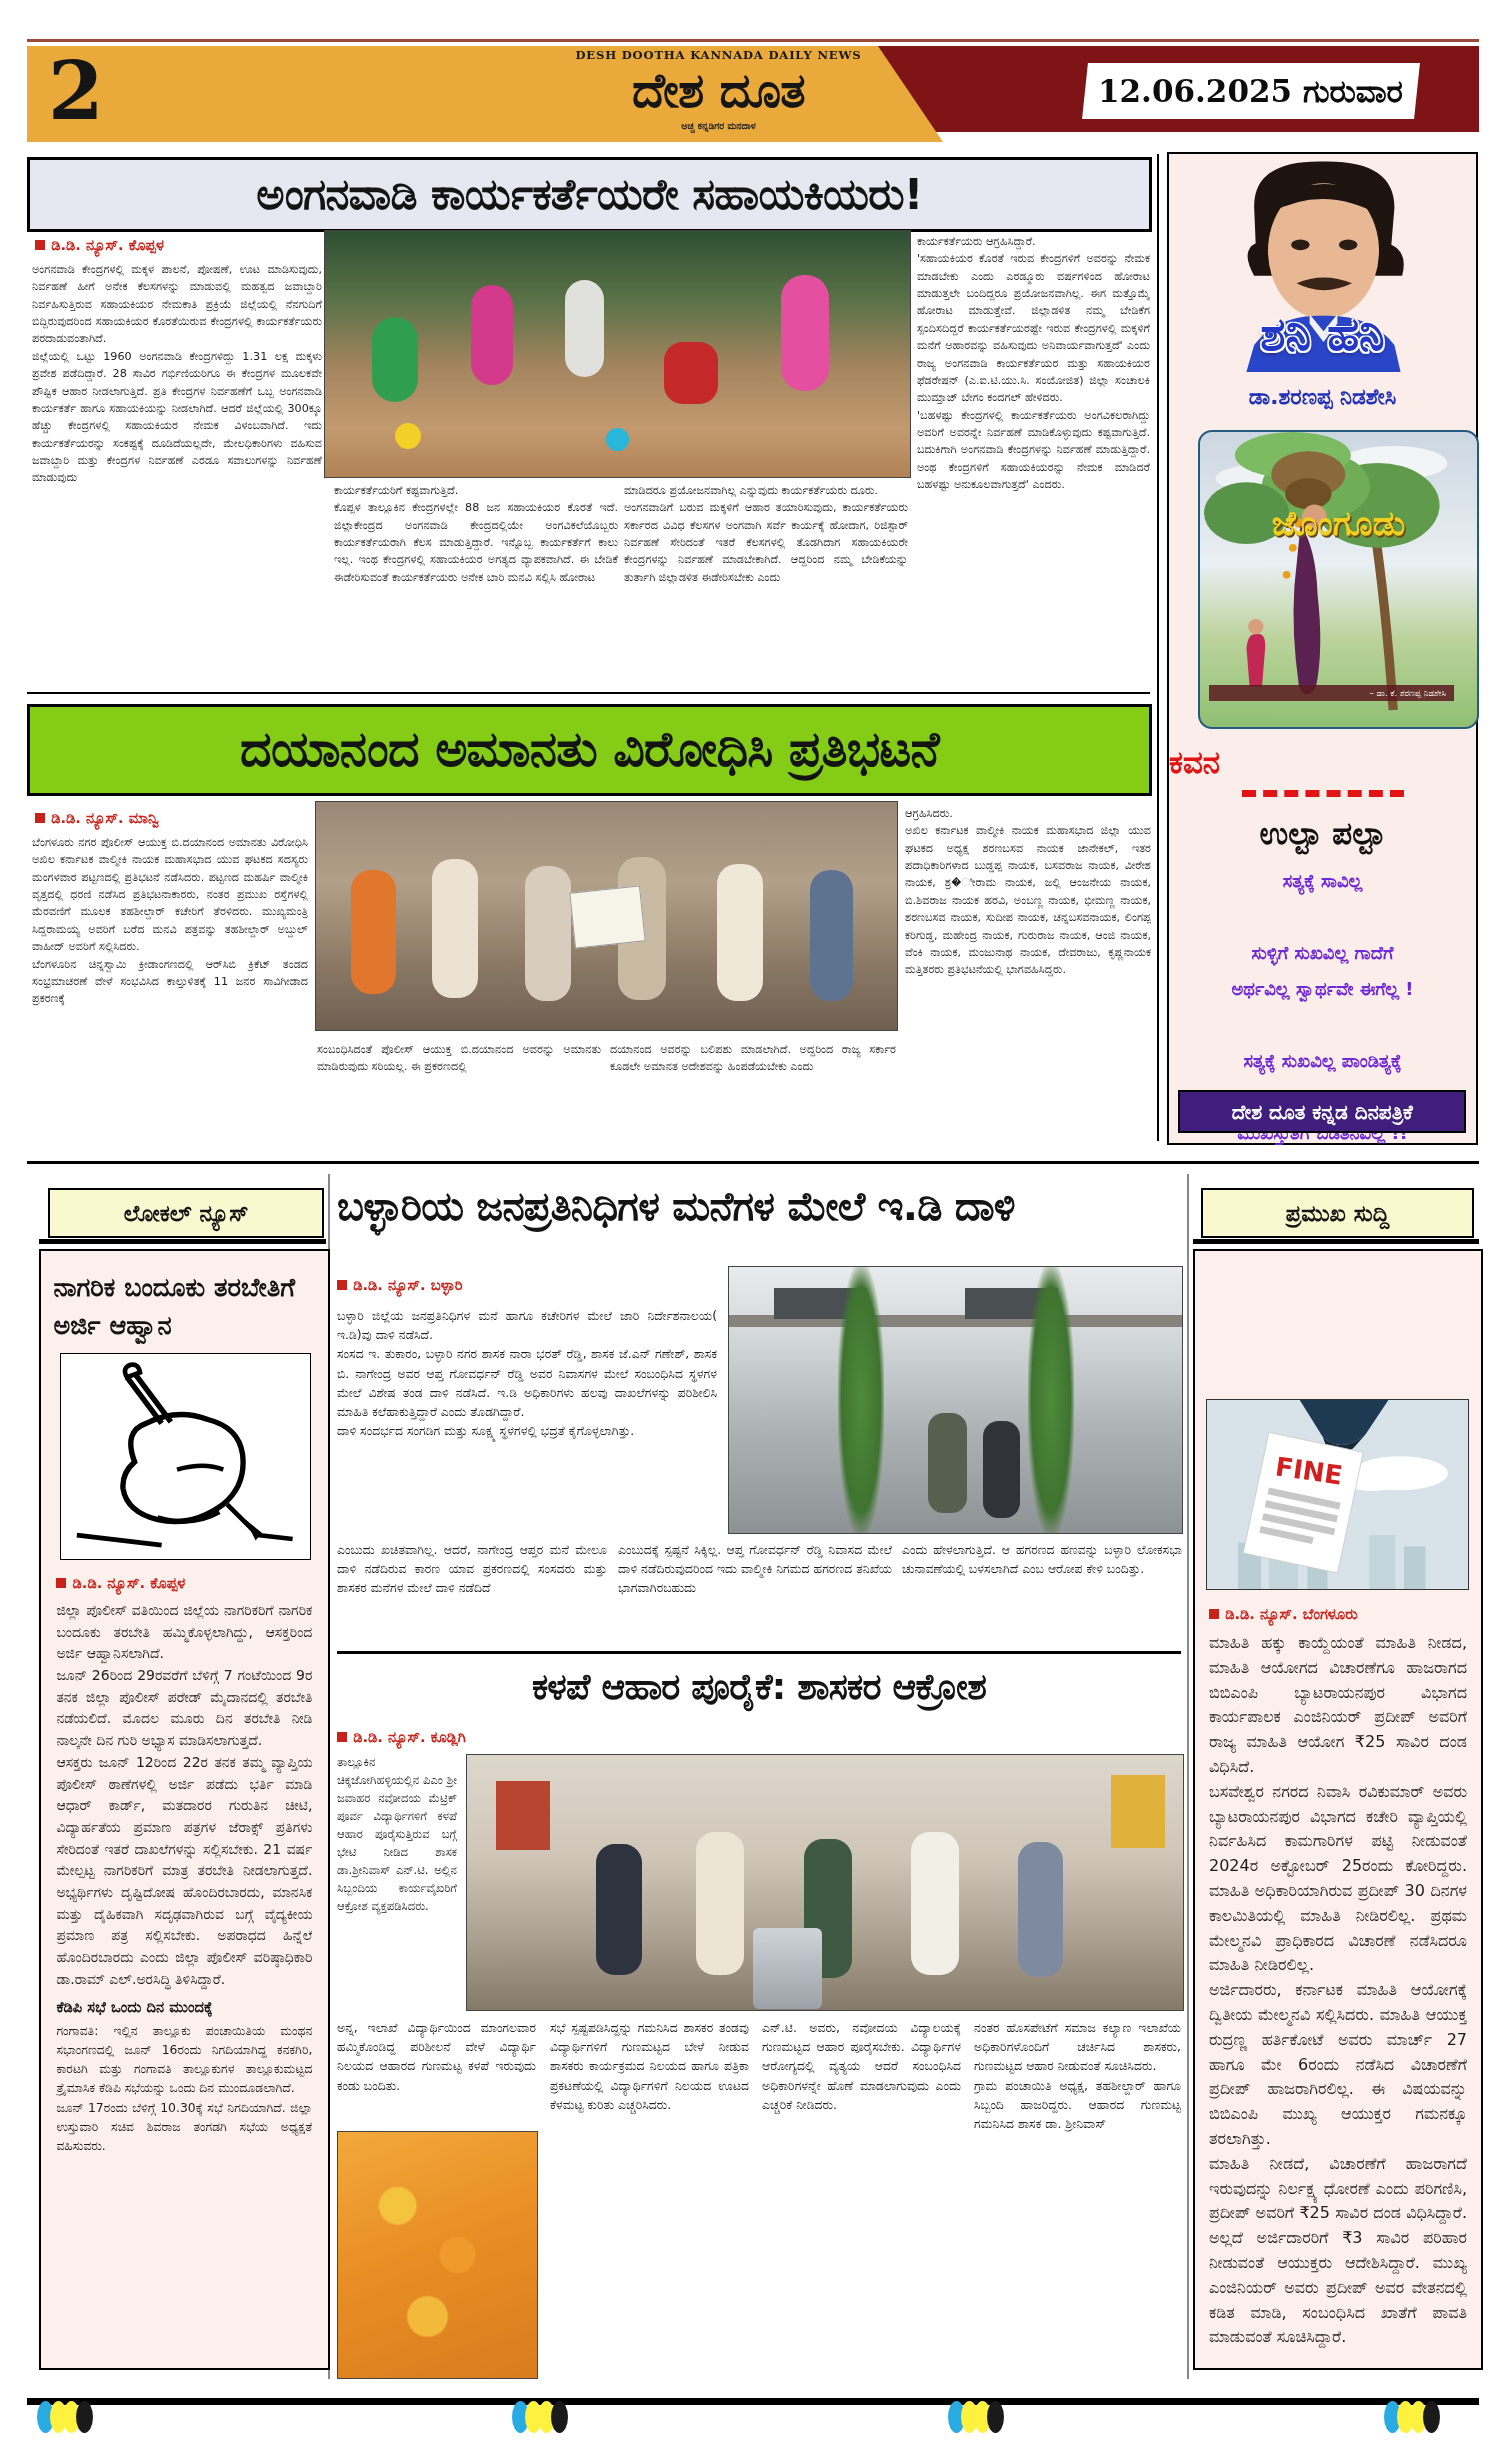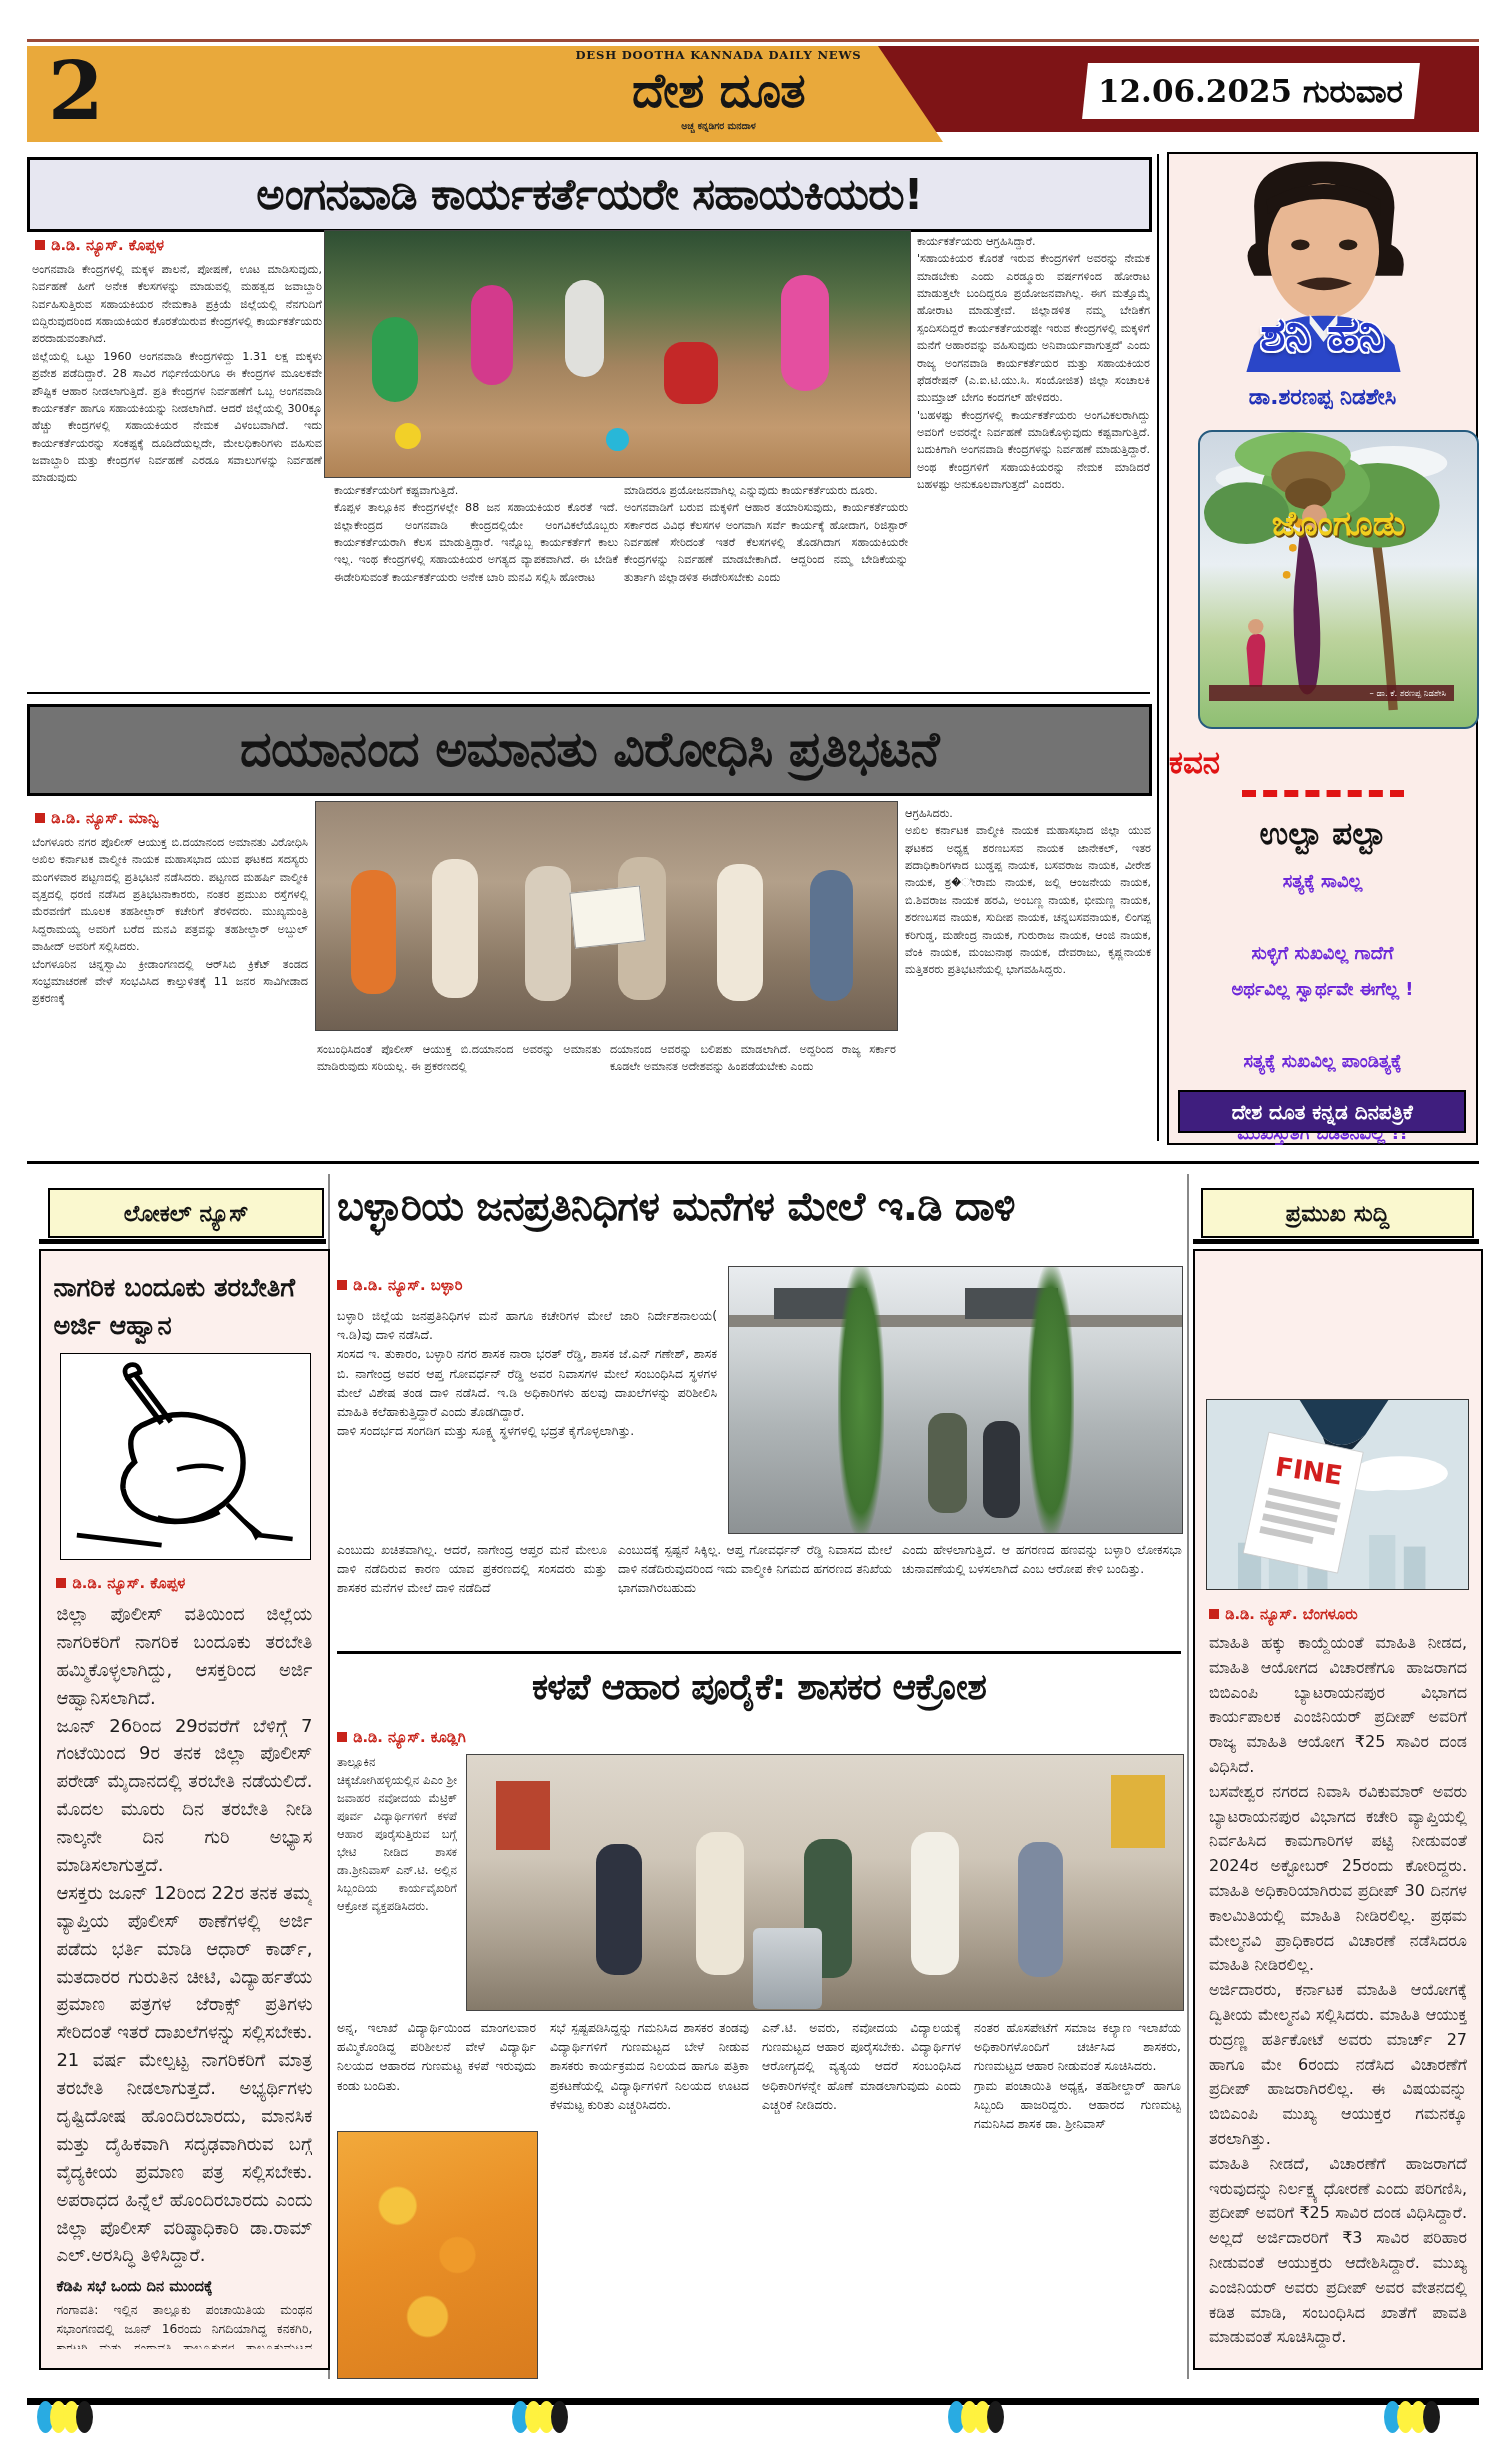--- a/index.html
+++ b/index.html
@@ -88,21 +88,21 @@
 ಕೊಪ್ಪಳ ತಾಲ್ಲೂಕಿನ ಕೇಂದ್ರಗಳಲ್ಲೇ 88 ಜನ ಸಹಾಯಕಿಯರ ಕೊರತೆ ಇದೆ. ಜಿಲ್ಲಾಕೇಂದ್ರದ ಅಂಗನವಾಡಿ ಕೇಂದ್ರದಲ್ಲಿಯೇ ಅಂಗವಿಕಲೆಯೊಬ್ಬರು ಕಾರ್ಯಕರ್ತೆಯರಾಗಿ ಕೆಲಸ ಮಾಡುತ್ತಿದ್ದಾರೆ. ಇನ್ನೊಬ್ಬ ಕಾರ್ಯಕರ್ತೆಗೆ ಕಾಲು ಇಲ್ಲ. ಇಂಥ ಕೇಂದ್ರಗಳಲ್ಲಿ ಸಹಾಯಕಿಯರ ಅಗತ್ಯದ ವ್ಯಾಪಕವಾಗಿದೆ. ಈ ಬೇಡಿಕೆ ಈಡೇರಿಸುವಂತೆ ಕಾರ್ಯಕರ್ತೆಯರು ಅನೇಕ ಬಾರಿ ಮನವಿ ಸಲ್ಲಿಸಿ ಹೋರಾಟ</div>
   <div class="abs jtext" style="left:624px;top:482px;width:284px;height:205px;">ಮಾಡಿದರೂ ಪ್ರಯೋಜನವಾಗಿಲ್ಲ ಎನ್ನುವುದು ಕಾರ್ಯಕರ್ತೆಯರು ದೂರು.
 ಅಂಗನವಾಡಿಗೆ ಬರುವ ಮಕ್ಕಳಿಗೆ ಆಹಾರ ತಯಾರಿಸುವುದು, ಕಾರ್ಯಕರ್ತೆಯರು ಸರ್ಕಾರದ ವಿವಿಧ ಕೆಲಸಗಳ ಅಂಗವಾಗಿ ಸರ್ವೆ ಕಾರ್ಯಕ್ಕೆ ಹೋದಾಗ, ರಿಜಿಸ್ಟಾರ್ ನಿರ್ವಹಣೆ ಸೇರಿದಂತೆ ಇತರೆ ಕೆಲಸಗಳಲ್ಲಿ ತೊಡಗಿದಾಗ ಸಹಾಯಕಿಯರೇ ಕೇಂದ್ರಗಳನ್ನು ನಿರ್ವಹಣೆ ಮಾಡಬೇಕಾಗಿದೆ. ಆದ್ದರಿಂದ ನಮ್ಮ ಬೇಡಿಕೆಯನ್ನು ತುರ್ತಾಗಿ ಜಿಲ್ಲಾಡಳಿತ ಈಡೇರಿಸಬೇಕು ಎಂದು</div>
   <div class="abs jtext" style="left:917px;top:233px;width:233px;height:454px;">ಕಾರ್ಯಕರ್ತೆಯರು ಆಗ್ರಹಿಸಿದ್ದಾರೆ.
 'ಸಹಾಯಕಿಯರ ಕೊರತೆ ಇರುವ ಕೇಂದ್ರಗಳಿಗೆ ಅವರನ್ನು ನೇಮಕ ಮಾಡಬೇಕು ಎಂದು ಎರಡ್ಮೂರು ವರ್ಷಗಳಿಂದ ಹೋರಾಟ ಮಾಡುತ್ತಲೇ ಬಂದಿದ್ದರೂ ಪ್ರಯೋಜನವಾಗಿಲ್ಲ. ಈಗ ಮತ್ತೊಮ್ಮೆ ಹೋರಾಟ ಮಾಡುತ್ತೇವೆ. ಜಿಲ್ಲಾಡಳಿತ ನಮ್ಮ ಬೇಡಿಕೆಗ ಸ್ಪಂದಿಸದಿದ್ದರೆ ಕಾರ್ಯಕರ್ತೆಯರಷ್ಟೇ ಇರುವ ಕೇಂದ್ರಗಳಲ್ಲಿ ಮಕ್ಕಳಿಗೆ ಮನೆಗೆ ಅಹಾರವನ್ನು ವಹಿಸುವುದು ಅನಿವಾರ್ಯವಾಗುತ್ತದೆ' ಎಂದು ರಾಜ್ಯ ಅಂಗನವಾಡಿ ಕಾರ್ಯಕರ್ತೆಯರ ಮತ್ತು ಸಹಾಯಕಿಯರ ಫೆಡರೇಷನ್ (ಎ.ಐ.ಟಿ.ಯು.ಸಿ. ಸಂಯೋಜಿತ) ಜಿಲ್ಲಾ ಸಂಚಾಲಕಿ ಮುಮ್ತಾಜ್ ಬೇಗಂ ಕಂದಗಲ್ ಹೇಳಿದರು.
 'ಬಹಳಷ್ಟು ಕೇಂದ್ರಗಳಲ್ಲಿ ಕಾರ್ಯಕರ್ತೆಯರು ಅಂಗವಿಕಲರಾಗಿದ್ದು ಅವರಿಗೆ ಅವರನ್ನೇ ನಿರ್ವಹಣೆ ಮಾಡಿಕೊಳ್ಳುವುದು ಕಷ್ಟವಾಗುತ್ತಿದೆ. ಬದುಕಿಗಾಗಿ ಅಂಗನವಾಡಿ ಕೇಂದ್ರಗಳನ್ನು ನಿರ್ವಹಣೆ ಮಾಡುತ್ತಿದ್ದಾರೆ. ಅಂಥ ಕೇಂದ್ರಗಳಿಗೆ ಸಹಾಯಕಿಯರನ್ನು ನೇಮಕ ಮಾಡಿದರೆ ಬಹಳಷ್ಟು ಅನುಕೂಲವಾಗುತ್ತದೆ' ಎಂದರು.</div>
 
   <div class="abs rule" style="left:27px;top:692px;width:1123px;height:2.3px;"></div>
   <div class="abs rule" style="left:1157px;top:154px;width:2.3px;height:987px;"></div>
 
-  <div class="abs hlbox" style="left:27px;top:704px;width:1119px;height:86px;background:#737373;font-size:49px;">ದಯಾನಂದ ಅಮಾನತು ವಿರೋಧಿಸಿ ಪ್ರತಿಭಟನೆ</div>
+  <div class="abs hlbox" style="left:27px;top:704px;width:1119px;height:86px;background:#84cc16;font-size:49px;">ದಯಾನಂದ ಅಮಾನತು ವಿರೋಧಿಸಿ ಪ್ರತಿಭಟನೆ</div>
 
   <div class="abs byline" style="left:35px;top:809px;">
     <span class="sq"></span><span>ಡಿ.ಡಿ. ನ್ಯೂಸ್. ಮಾನ್ವಿ</span>
   </div>
 
   <div class="abs photo" style="left:315px;top:801px;width:581px;height:228px;
        background:linear-gradient(180deg,#9a8876 0%,#b3a08a 35%,#8c7a66 70%,#6f6052 100%);">
     <div style="position:absolute;left:6%;top:30%;width:45px;height:124px;background:#e2762c;border-radius:20px;"></div>
     <div style="position:absolute;left:20%;top:25%;width:46px;height:139px;background:#ece2d2;border-radius:20px;"></div>
     <div style="position:absolute;left:36%;top:28%;width:46px;height:135px;background:#d8cdbc;border-radius:20px;"></div>
@@ -190,21 +190,21 @@
         <path d="M125 212 Q170 225 205 205" stroke="#000" stroke-width="6" fill="none"></path>
         <path d="M215 195 L255 235 L300 240" stroke="#000" stroke-width="6" fill="none"></path>
         <path d="M238 214 L260 232 L252 242 Z" fill="#000"></path>
         <path d="M20 235 L130 248" stroke="#000" stroke-width="6" fill="none"></path>
       </svg>
     </div>
     <div class="byline abs" style="left:15.4px;top:323px;">
       <span class="sq"></span><span>ಡಿ.ಡಿ. ನ್ಯೂಸ್. ಕೊಪ್ಪಳ</span>
     </div>
     <div class="abs" style="left:15.4px;top:349px;width:256px;height:749px;overflow:hidden;">
-      <div class="jtext" style="font-size:18px;">ಜಿಲ್ಲಾ ಪೊಲೀಸ್ ವತಿಯಿಂದ ಜಿಲ್ಲೆಯ ನಾಗರಿಕರಿಗೆ ನಾಗರಿಕ ಬಂದೂಕು ತರಬೇತಿ ಹಮ್ಮಿಕೊಳ್ಳಲಾಗಿದ್ದು, ಆಸಕ್ತರಿಂದ ಅರ್ಜಿ ಆಹ್ವಾನಿಸಲಾಗಿದೆ.
+      <div class="jtext" style="font-size:14px;">ಜಿಲ್ಲಾ ಪೊಲೀಸ್ ವತಿಯಿಂದ ಜಿಲ್ಲೆಯ ನಾಗರಿಕರಿಗೆ ನಾಗರಿಕ ಬಂದೂಕು ತರಬೇತಿ ಹಮ್ಮಿಕೊಳ್ಳಲಾಗಿದ್ದು, ಆಸಕ್ತರಿಂದ ಅರ್ಜಿ ಆಹ್ವಾನಿಸಲಾಗಿದೆ.
 ಜೂನ್ 26ರಿಂದ 29ರವರೆಗೆ ಬೆಳಿಗ್ಗೆ 7 ಗಂಟೆಯಿಂದ 9ರ ತನಕ ಜಿಲ್ಲಾ ಪೊಲೀಸ್ ಪರೇಡ್ ಮೈದಾನದಲ್ಲಿ ತರಬೇತಿ ನಡೆಯಲಿದೆ. ಮೊದಲ ಮೂರು ದಿನ ತರಬೇತಿ ನೀಡಿ ನಾಲ್ಕನೇ ದಿನ ಗುರಿ ಅಭ್ಯಾಸ ಮಾಡಿಸಲಾಗುತ್ತದೆ.
 ಆಸಕ್ತರು ಜೂನ್ 12ರಿಂದ 22ರ ತನಕ ತಮ್ಮ ವ್ಯಾಪ್ತಿಯ ಪೊಲೀಸ್ ಠಾಣೆಗಳಲ್ಲಿ ಅರ್ಜಿ ಪಡೆದು ಭರ್ತಿ ಮಾಡಿ ಆಧಾರ್ ಕಾರ್ಡ್, ಮತದಾರರ ಗುರುತಿನ ಚೀಟಿ, ವಿದ್ಯಾರ್ಹತೆಯ ಪ್ರಮಾಣ ಪತ್ರಗಳ ಜೆರಾಕ್ಸ್ ಪ್ರತಿಗಳು ಸೇರಿದಂತೆ ಇತರೆ ದಾಖಲೆಗಳನ್ನು ಸಲ್ಲಿಸಬೇಕು. 21 ವರ್ಷ ಮೇಲ್ಪಟ್ಟ ನಾಗರಿಕರಿಗೆ ಮಾತ್ರ ತರಬೇತಿ ನೀಡಲಾಗುತ್ತದೆ. ಅಭ್ಯರ್ಥಿಗಳು ದೃಷ್ಟಿದೋಷ ಹೊಂದಿರಬಾರದು, ಮಾನಸಿಕ ಮತ್ತು ದೈಹಿಕವಾಗಿ ಸದೃಢವಾಗಿರುವ ಬಗ್ಗೆ ವೈದ್ಯಕೀಯ ಪ್ರಮಾಣ ಪತ್ರ ಸಲ್ಲಿಸಬೇಕು. ಅಪರಾಧದ ಹಿನ್ನೆಲೆ ಹೊಂದಿರಬಾರದು ಎಂದು ಜಿಲ್ಲಾ ಪೊಲೀಸ್ ವರಿಷ್ಠಾಧಿಕಾರಿ ಡಾ.ರಾಮ್ ಎಲ್.ಅರಸಿದ್ಧಿ ತಿಳಿಸಿದ್ದಾರೆ.</div>
       <div class="subhead">ಕೆಡಿಪಿ ಸಭೆ ಒಂದು ದಿನ ಮುಂದಕ್ಕೆ</div>
       <div class="jtext" style="font-size:12.4px;">ಗಂಗಾವತಿ: ಇಲ್ಲಿನ ತಾಲ್ಲೂಕು ಪಂಚಾಯಿತಿಯ ಮಂಥನ ಸಭಾಂಗಣದಲ್ಲಿ ಜೂನ್ 16ರಂದು ನಿಗದಿಯಾಗಿದ್ದ ಕನಕಗಿರಿ, ಕಾರಟಗಿ ಮತ್ತು ಗಂಗಾವತಿ ತಾಲ್ಲೂಕುಗಳ ತಾಲ್ಲೂಕುಮಟ್ಟದ ತ್ರೈಮಾಸಿಕ ಕೆಡಿಪಿ ಸಭೆಯನ್ನು ಒಂದು ದಿನ ಮುಂದೂಡಲಾಗಿದೆ.
 ಜೂನ್ 17ರಂದು ಬೆಳಿಗ್ಗೆ 10.30ಕ್ಕೆ ಸಭೆ ನಿಗದಿಯಾಗಿದೆ. ಜಿಲ್ಲಾ ಉಸ್ತುವಾರಿ ಸಚಿವ ಶಿವರಾಜ ತಂಗಡಗಿ ಸಭೆಯ ಅಧ್ಯಕ್ಷತೆ ವಹಿಸುವರು.</div>
     </div>
   </div>
 
   <div class="abs" style="left:337px;top:1183px;width:845px;font-weight:900;font-size:40px;letter-spacing:-0.8px;line-height:1.15;">ಬಳ್ಳಾರಿಯ ಜನಪ್ರತಿನಿಧಿಗಳ ಮನೆಗಳ ಮೇಲೆ ಇ.ಡಿ ದಾಳಿ</div>
   <div class="abs byline" style="left:337px;top:1276px;">

